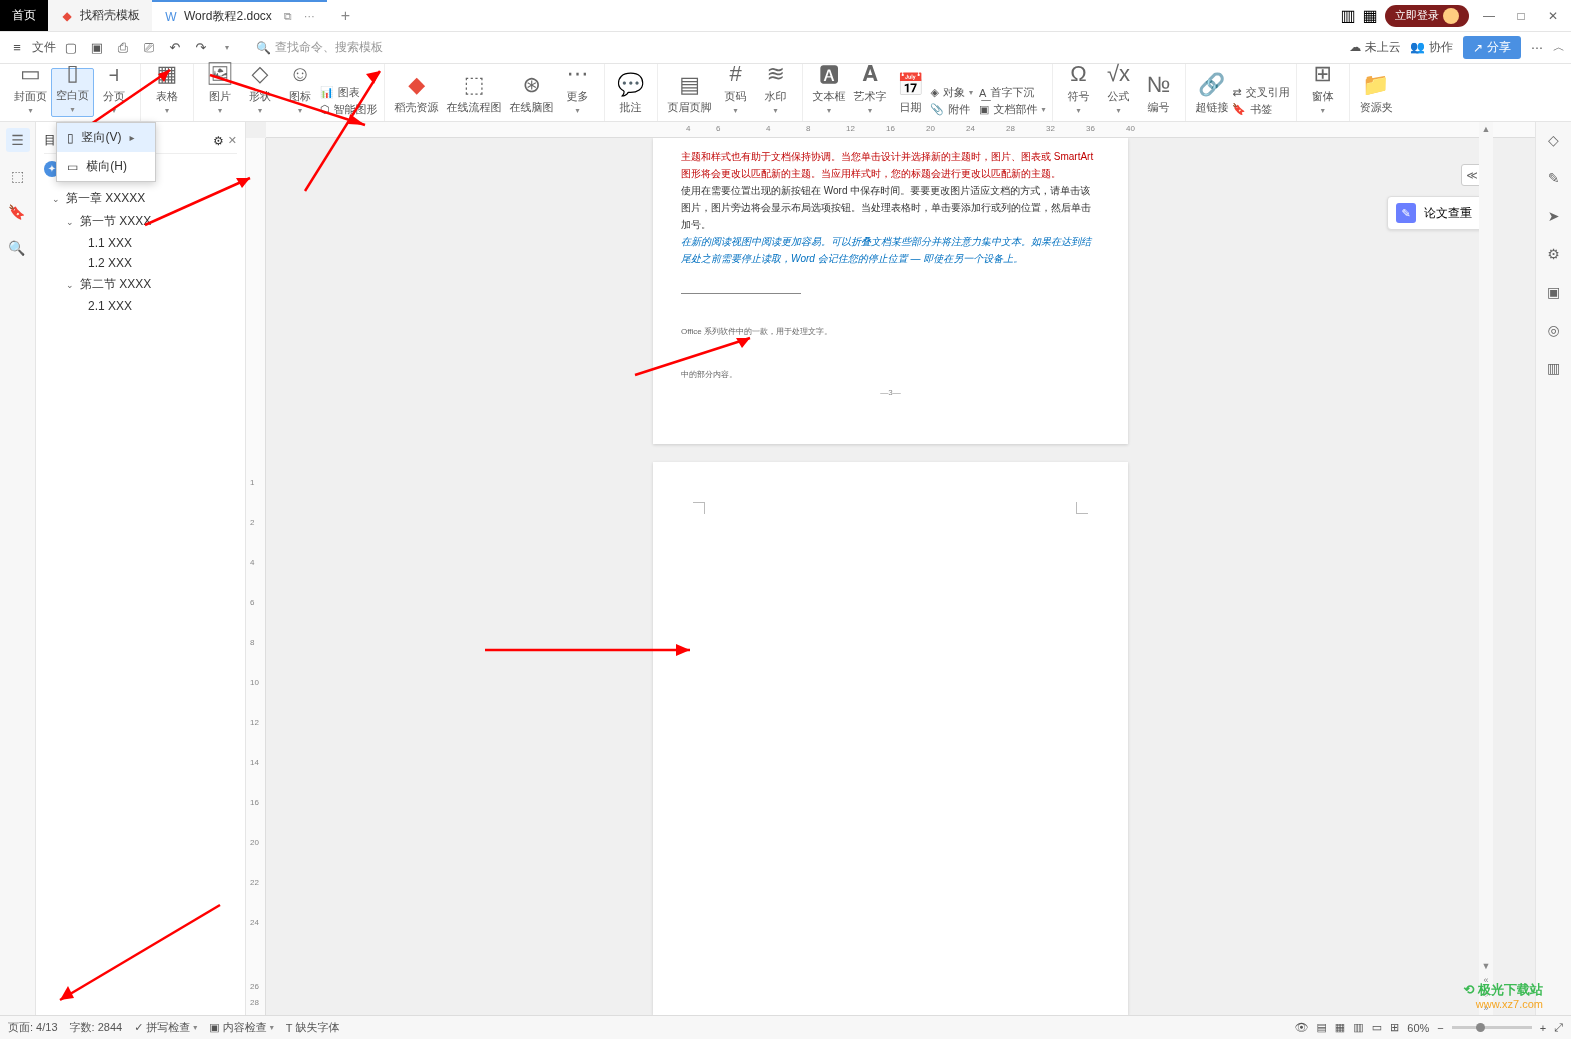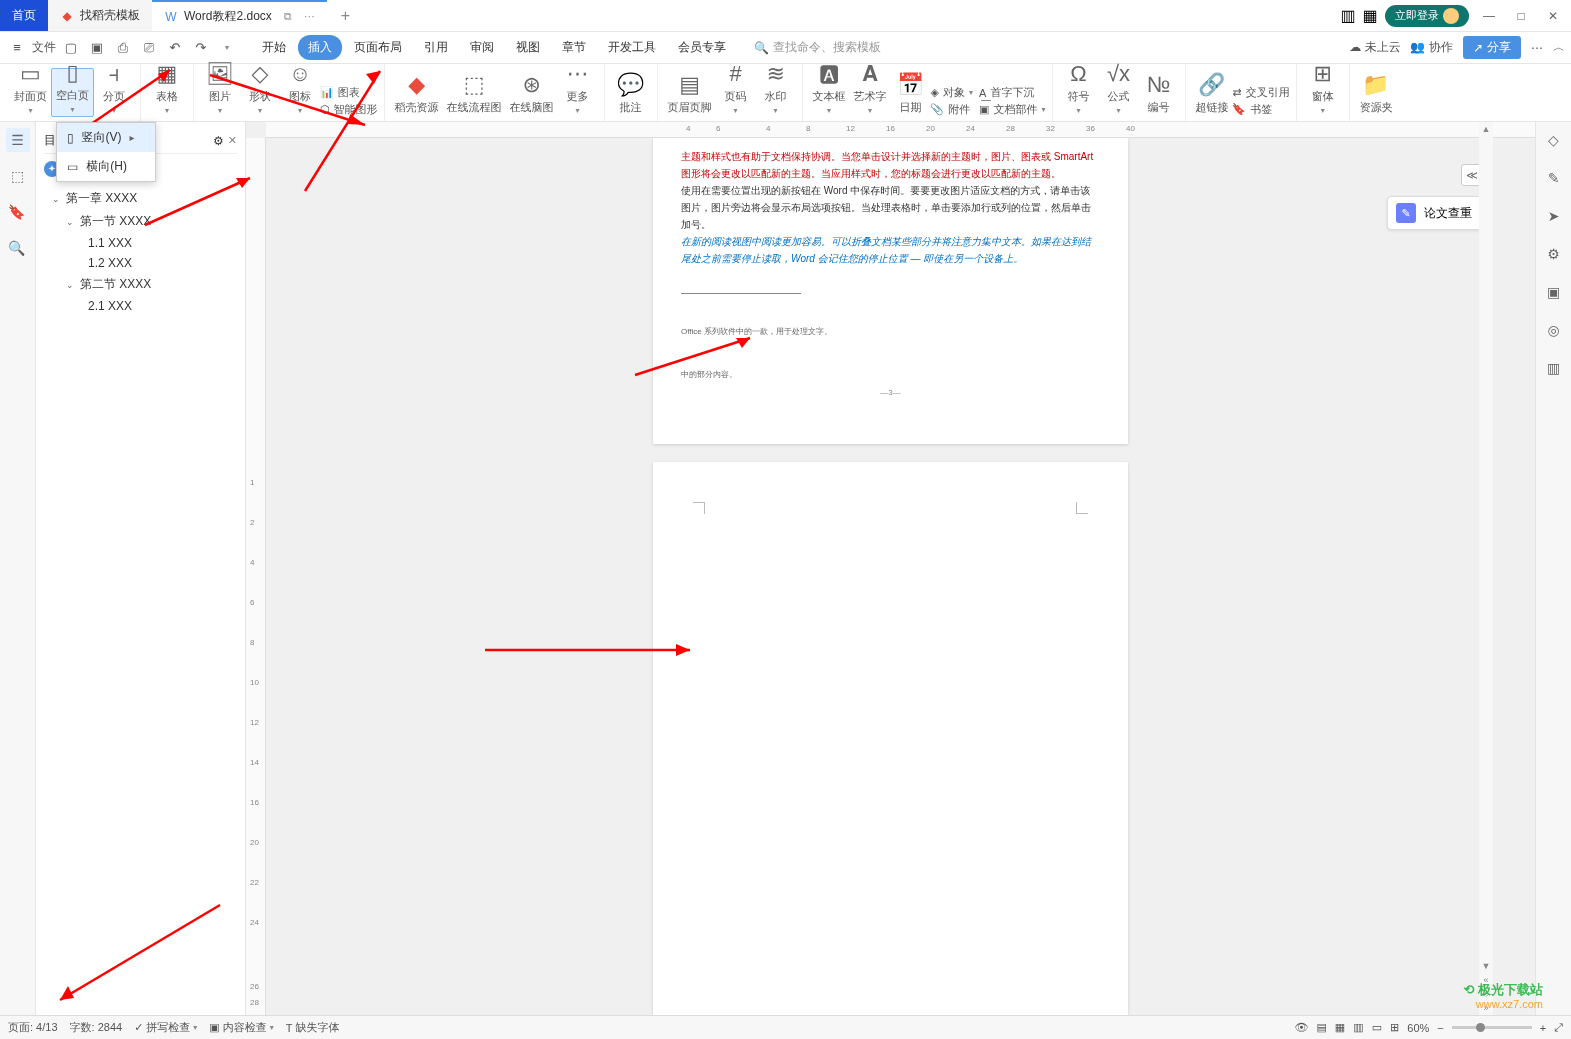--- a/index.html
+++ b/index.html
@@ -1,29 +1,29 @@
 <!DOCTYPE html>
 <html><head>
 <meta charset="utf-8">
 <style>
 * { margin: 0; padding: 0; box-sizing: border-box; font-family: "Microsoft YaHei", sans-serif; }
 body { width: 1571px; height: 1039px; overflow: hidden; background: #fff; position: relative; }
 
 
 .titlebar { height: 32px; background: #fff; display: flex; align-items: stretch; border-bottom: 1px solid #e5e5e5; }
 .tab { display: flex; align-items: center; padding: 0 12px; font-size: 12px; gap: 6px; cursor: pointer; }
-.tab-home { background: #1d4ed8; color: #fff; }
+.tab-home { background: #000000; color: #fff; }
 .tab-docer { background: #f5f5f5; color: #333; }
 .tab-docer .tab-icon { color: #e74c3c; }
 .tab-active { background: #fff; color: #333; border-top: 2px solid #4a90e2; }
 .tab-active .tab-icon { color: #4a90e2; }
 .tab-plus { padding: 0 14px; color: #888; font-size: 16px; }
 .tab-clone { color: #999; font-size: 11px; margin-left: 6px; }
 .titlebar-right { margin-left: auto; display: flex; align-items: center; gap: 8px; padding-right: 6px; }
-.login-btn { background: #0f766e; color: #fff; border-radius: 12px; padding: 3px 10px; font-size: 11px; display: flex; align-items: center; gap: 4px; }
+.login-btn { background: #7f1d1d; color: #fff; border-radius: 12px; padding: 3px 10px; font-size: 11px; display: flex; align-items: center; gap: 4px; }
 .login-avatar { width: 16px; height: 16px; border-radius: 50%; background: #ffcc80; }
 .win-btn { width: 24px; height: 24px; display: flex; align-items: center; justify-content: center; color: #666; font-size: 12px; }
 .app-icon { width: 14px; height: 14px; display: flex; align-items: center; justify-content: center; }
 
 
 .menubar { height: 32px; display: flex; align-items: center; padding: 0 6px; gap: 2px; border-bottom: 1px solid #e5e5e5; background: #fff; }
 .menubar-left { display: flex; align-items: center; gap: 4px; }
 .qat-btn { width: 22px; height: 22px; display: flex; align-items: center; justify-content: center; color: #555; font-size: 13px; }
 .menu-tabs { display: flex; align-items: center; gap: 2px; margin-left: 12px; }
 .menu-tab { padding: 4px 10px; font-size: 12px; color: #333; cursor: pointer; border-radius: 3px; }
@@ -154,31 +154,20 @@
     <div class="qat-btn">≡</div>
     <div class="qat-btn" style="width:auto;font-size:12px">文件</div>
     <div class="qat-btn">▢</div>
     <div class="qat-btn">▣</div>
     <div class="qat-btn">⎙</div>
     <div class="qat-btn">⎚</div>
     <div class="qat-btn">↶</div>
     <div class="qat-btn">↷</div>
     <div class="qat-btn dd">▾</div>
   </div>
-  <div class="menu-tabs">
-    <div class="menu-tab">开始</div>
-    <div class="menu-tab active">插入</div>
-    <div class="menu-tab">页面布局</div>
-    <div class="menu-tab">引用</div>
-    <div class="menu-tab">审阅</div>
-    <div class="menu-tab">视图</div>
-    <div class="menu-tab">章节</div>
-    <div class="menu-tab">开发工具</div>
-    <div class="menu-tab">会员专享</div>
-  </div>
   <div class="search-box">
     <span>🔍</span>
     <span>查找命令、搜索模板</span>
   </div>
   <div class="menubar-right">
     <span>☁ <span>未上云</span></span>
     <span>👥 <span>协作</span></span>
     <span class="share-btn">↗ <span>分享</span></span>
     <span>⋯</span>
     <span>︿</span>
@@ -390,21 +379,21 @@
       <span>⚙</span>
       <span class="outline-close">✕</span>
     </div>
     <div class="outline-smart">
       <span class="smart-icon">✦</span>
       <span>智能识别目录</span>
     </div>
     <div class="outline-tree">
       <div class="tree-item tree-l1">
           <span class="tree-toggle">⌄</span>
-          <span>第一章 XXXX</span>
+          <span>第一章 XXXXX</span>
         </div>
       <div class="tree-item tree-l2">
           <span class="tree-toggle">⌄</span>
           <span>第一节 XXXX</span>
         </div>
       <div class="tree-item tree-l3">
           <span>1.1 XXX</span>
         </div>
       <div class="tree-item tree-l3">
           <span>1.2 XXX</span>

